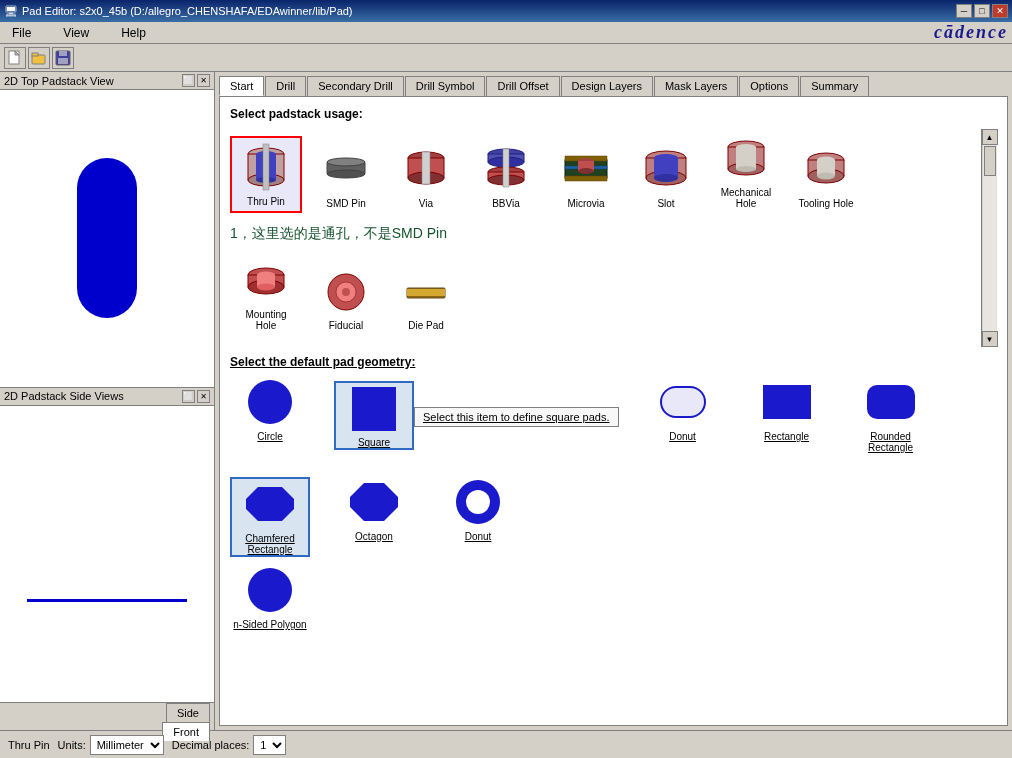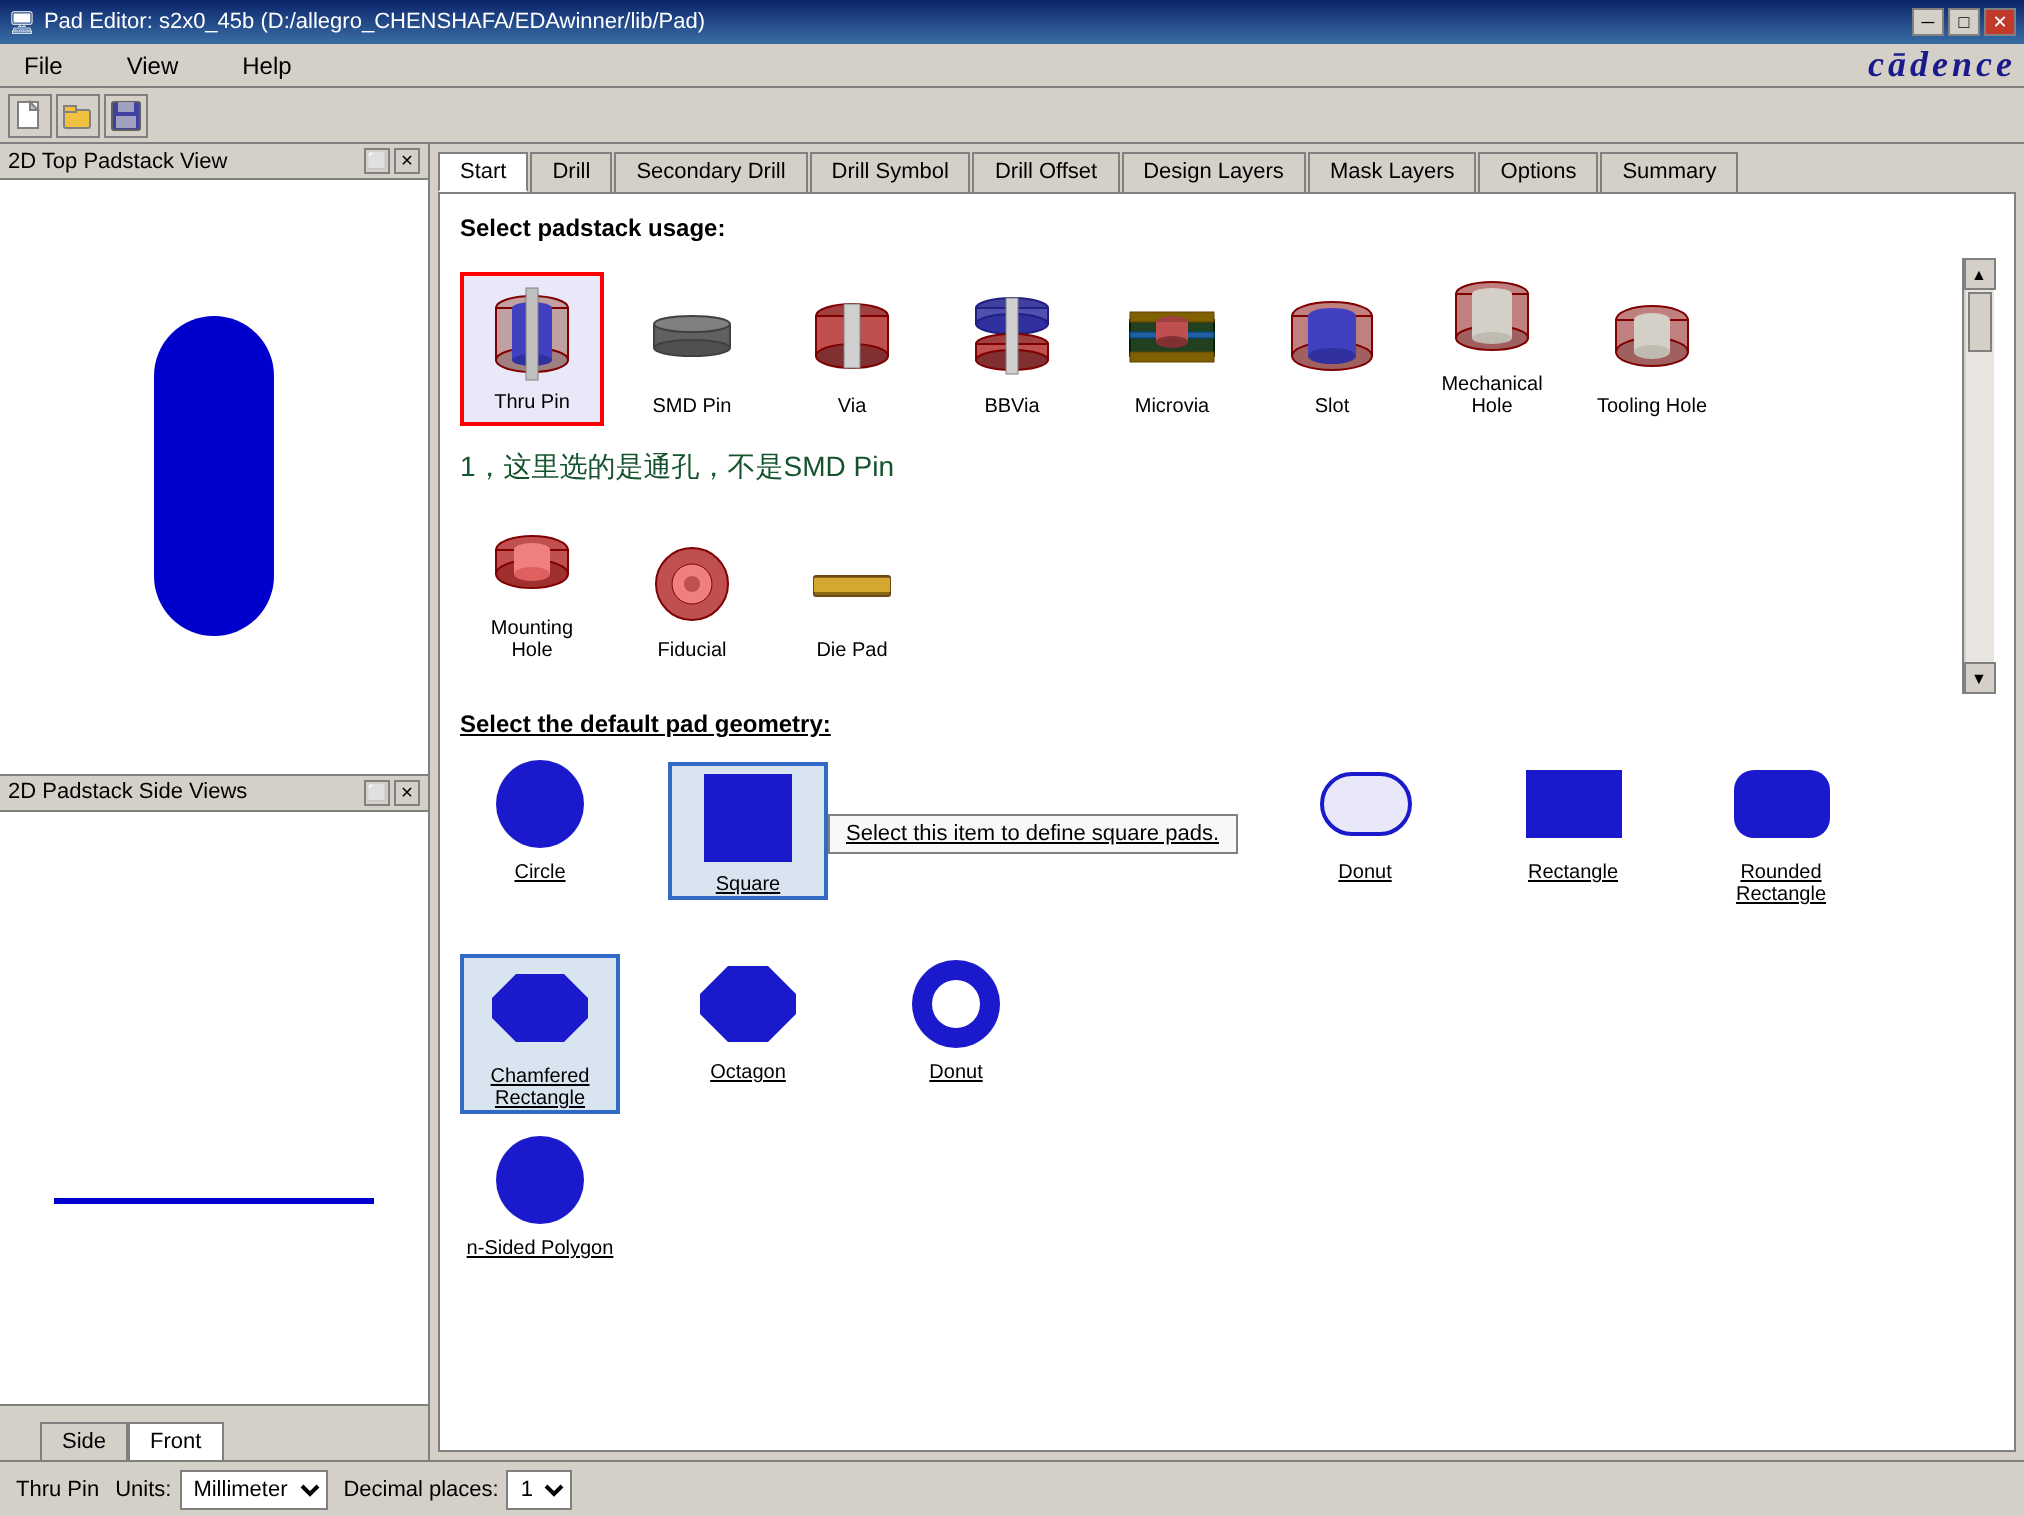--- a/index.html
+++ b/index.html
@@ -132,21 +132,22 @@
       bottom: 100px;
     }
 
     
     .bottom-tabs {
       height: 28px;
       display: flex;
       align-items: flex-end;
       background: #d4d0c8;
       border-top: 1px solid #808080;
-      padding: 0 20px;
+      padding: 0 4px;
+      flex-direction: column;
     }
     .bottom-tab {
       padding: 3px 10px;
       border: 1px solid #808080;
       background: #d4d0c8;
       cursor: pointer;
       font-size: 11px;
       border-bottom: none;
     }
     .bottom-tab.active { background: #ffffff; }

